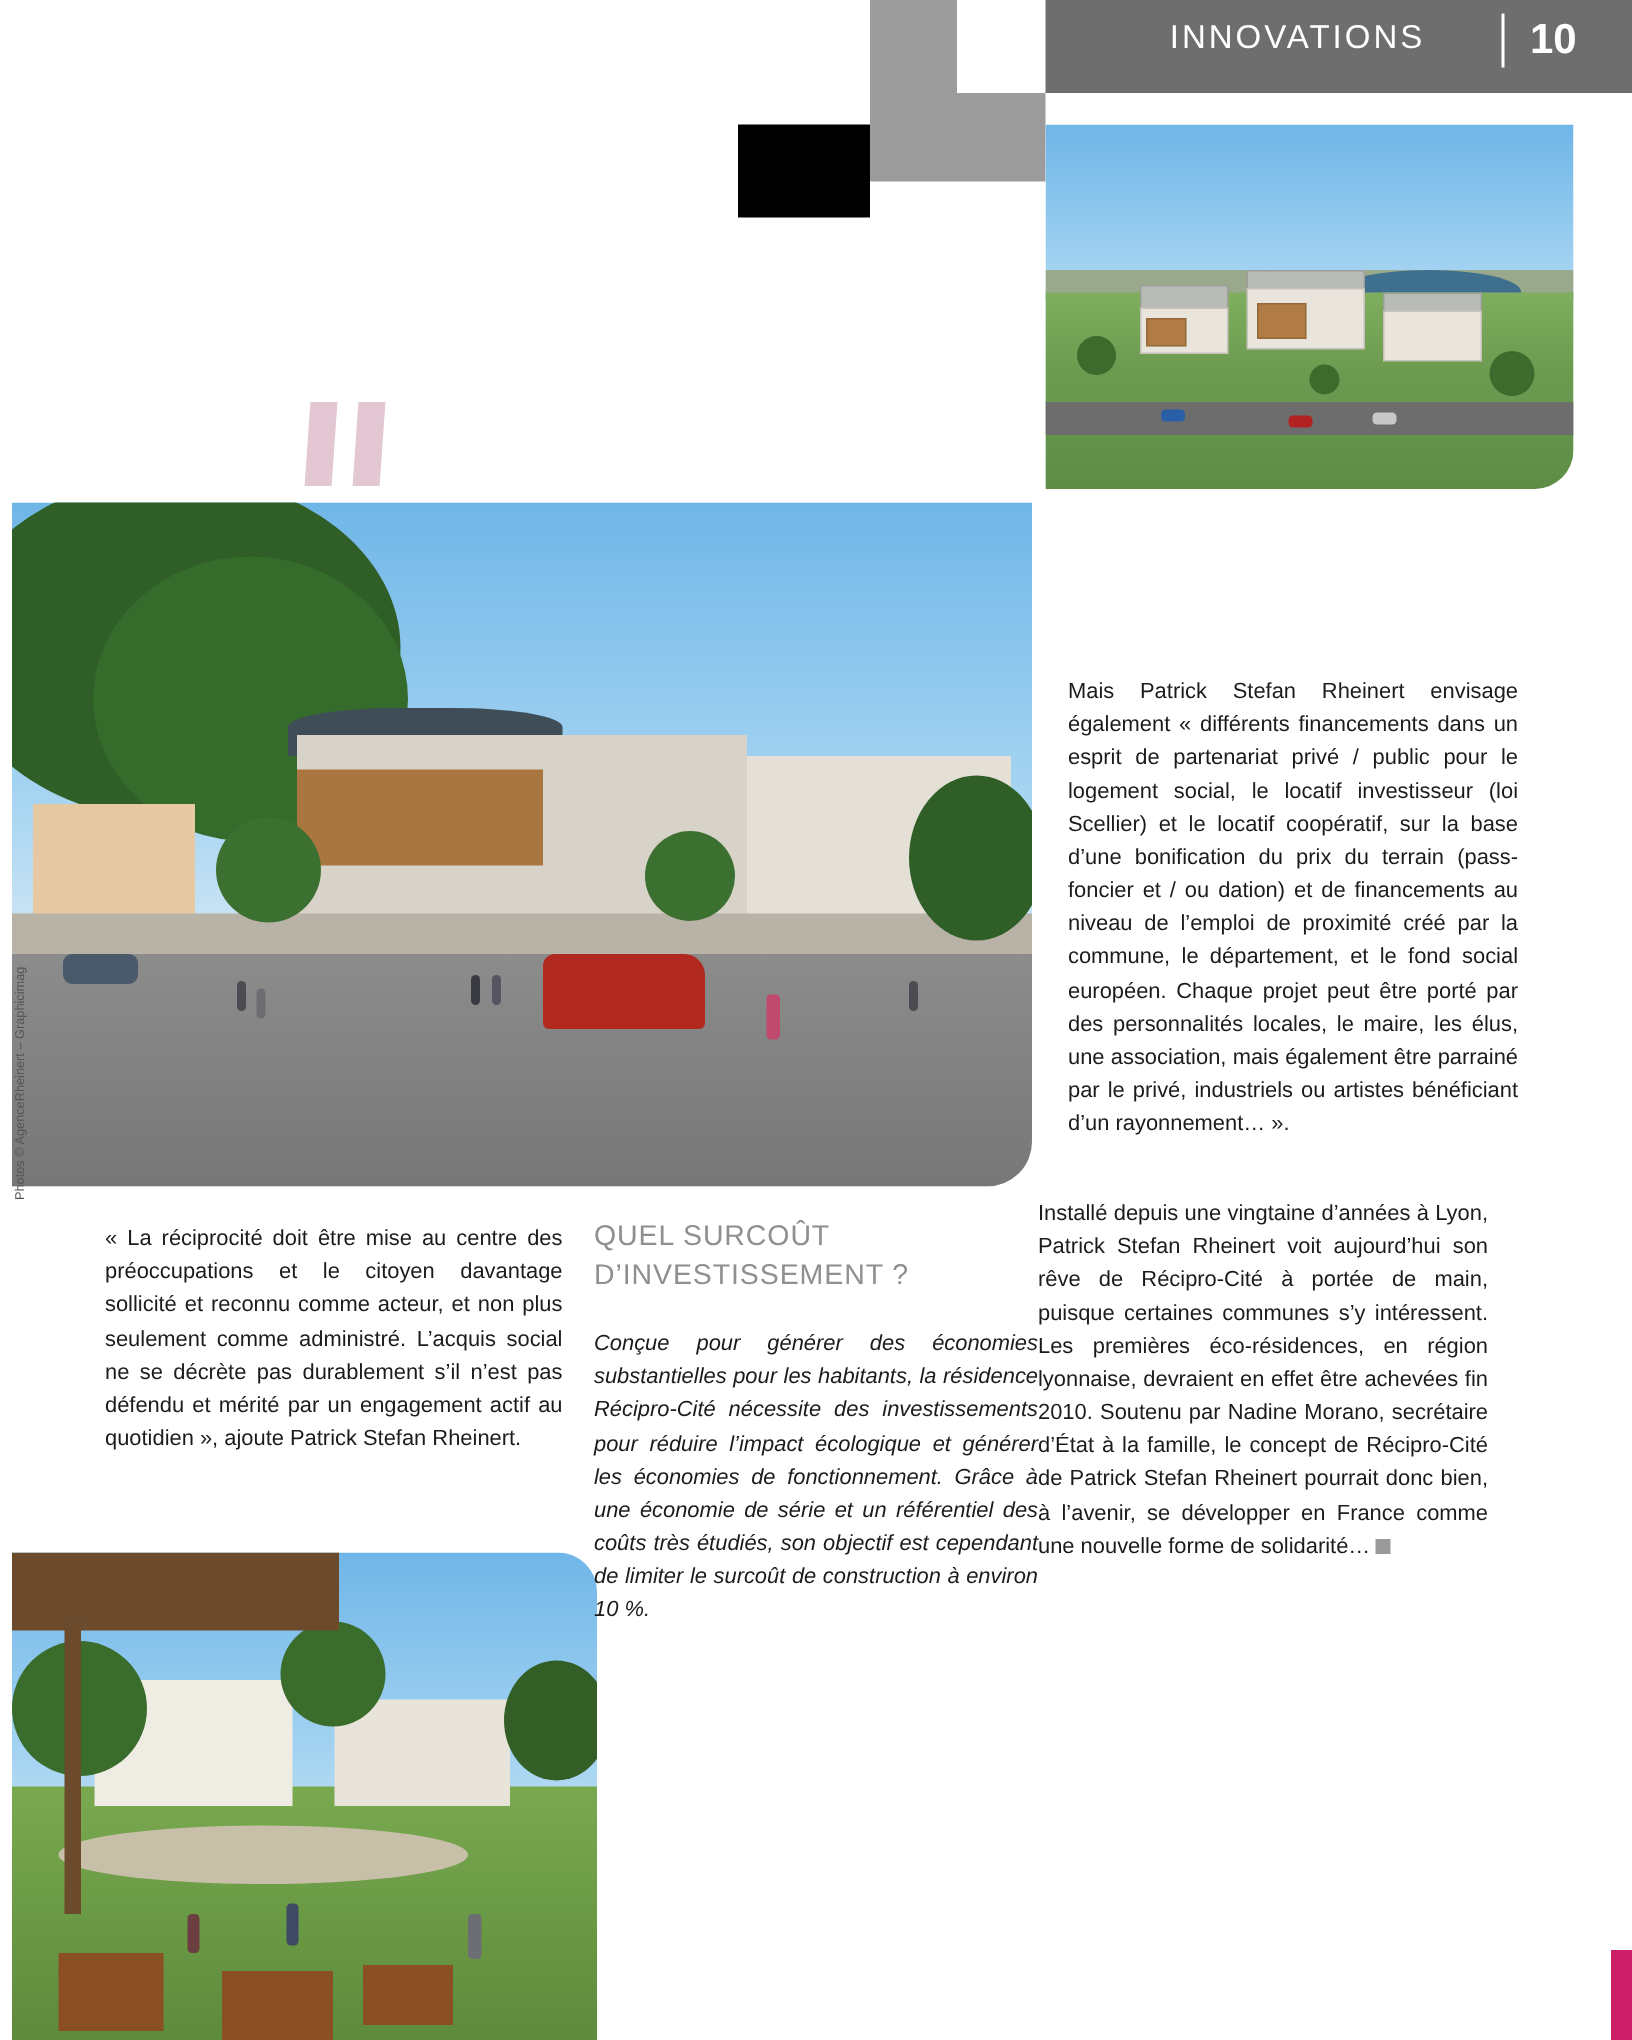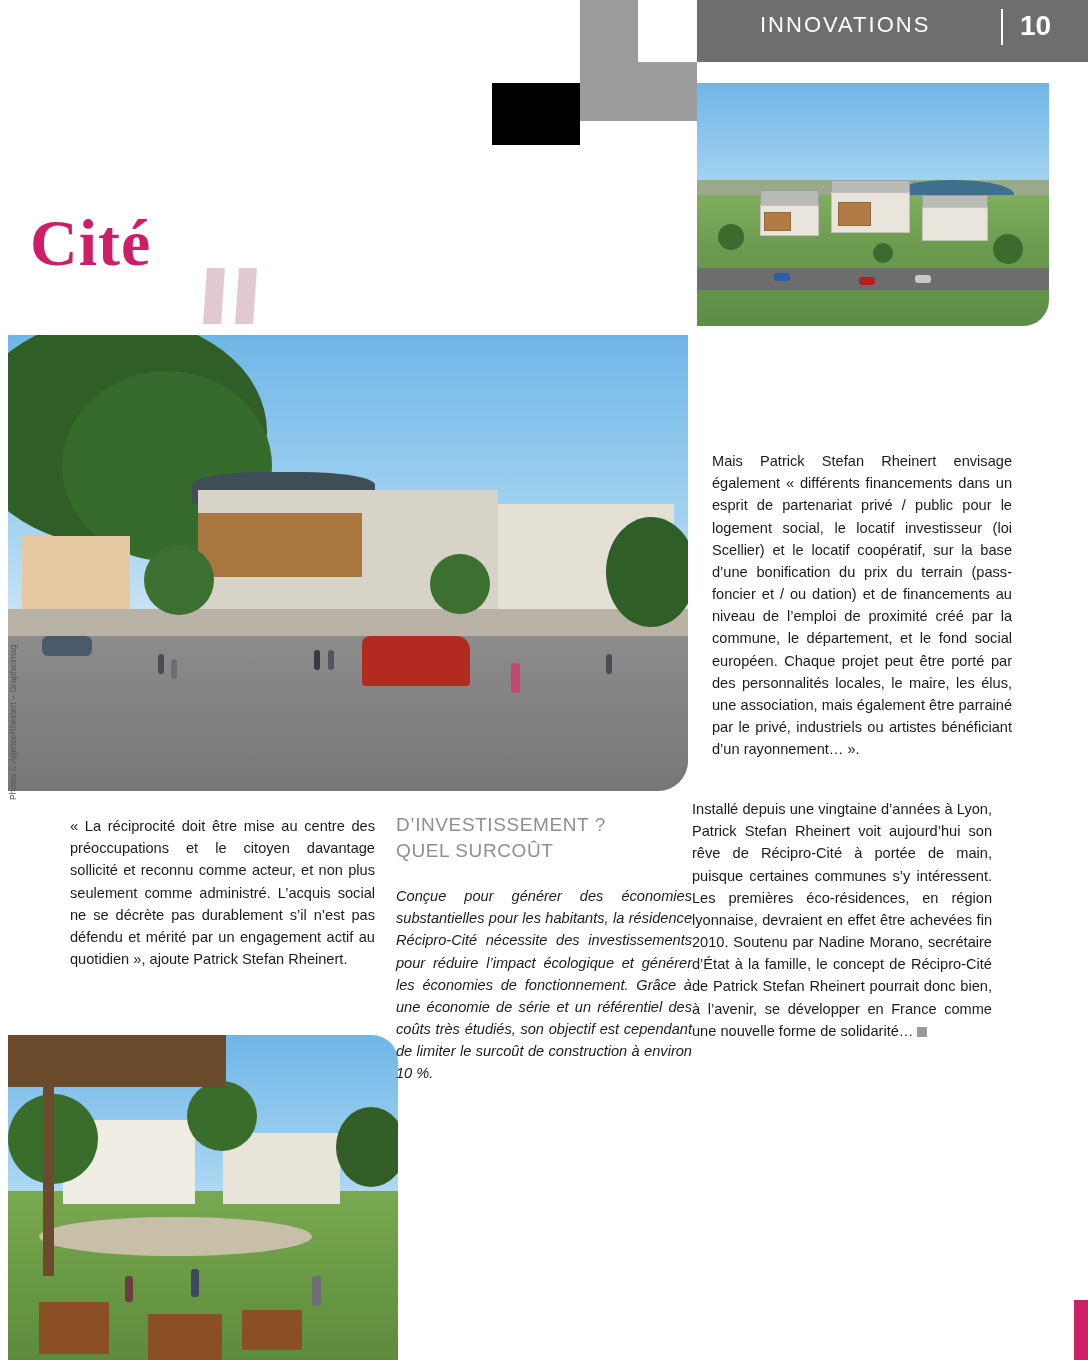--- a/index.html
+++ b/index.html
@@ -26,21 +26,21 @@
     left: 697px;
     width: 391px;
     height: 62px;
     background: #6e6e6e;
   }
   .header-title {
     position: absolute;
     top: 12px;
     left: 760px;
     width: 210px;
-    text-align: left;
+    text-align: center;
     color: #ffffff;
     font-size: 22px;
     letter-spacing: 2px;
     font-weight: normal;
   }
   .header-divider {
     position: absolute;
     top: 9px;
     left: 1001px;
     width: 2px;
@@ -361,23 +361,20 @@
 <div class="page">
 
   <div class="header-bar"></div>
   <div class="deco-grey-1"></div>
   <div class="deco-grey-2"></div>
   <div class="deco-black"></div>
   <div class="header-title">INNOVATIONS</div>
   <div class="header-divider"></div>
   <div class="header-pageno">10</div>
 
-  <div class="title">
-    <span>Cité</span>
-  </div>
   <div class="quote-mark">
     <span></span>
       <span></span>
   </div>
 
   <div class="img img-aerial">
     <div class="sky"></div>
     <div class="aerial-far"></div>
     <div class="aerial-lake"></div>
     <div class="aerial-ground"></div>
@@ -443,22 +440,22 @@
 
   <div class="pink-strip"></div>
 
   <div class="credit">Photos © AgenceRheinert – Graphicimag</div>
 
   <div class="col col-1">
     <p>« La réciprocité doit être mise au centre des préoccupations et le citoyen davantage sollicité et reconnu comme acteur, et non plus seulement comme administré. L’acquis social ne se décrète pas durablement s’il n’est pas défendu et mérité par un engagement actif au quotidien », ajoute Patrick Stefan Rheinert.</p>
   </div>
 
   <div class="col-2-head">
+    <div>QUEL SURCOÛT</div>
     <div>D’INVESTISSEMENT ?</div>
-    <div>QUEL SURCOÛT</div>
   </div>
 
   <div class="col col-2">
     <p>Conçue pour générer des économies substantielles pour les habitants, la résidence Récipro-Cité nécessite des investissements pour réduire l’impact écologique et générer les économies de fonctionnement. Grâce à une économie de série et un référentiel des coûts très étudiés, son objectif est cependant de limiter le surcoût de construction à environ 10 %.</p>
   </div>
 
   <div class="col col-3">
     <p>Mais Patrick Stefan Rheinert envisage également « différents financements dans un esprit de partenariat privé / public pour le logement social, le locatif investisseur (loi Scellier) et le locatif coopératif, sur la base d’une bonification du prix du terrain (pass-foncier et / ou dation) et de financements au niveau de l’emploi de proximité créé par la commune, le département, et le fond social européen. Chaque projet peut être porté par des personnalités locales, le maire, les élus, une association, mais également être parrainé par le privé, industriels ou artistes bénéficiant d’un rayonnement… ».</p>
   </div>
 

